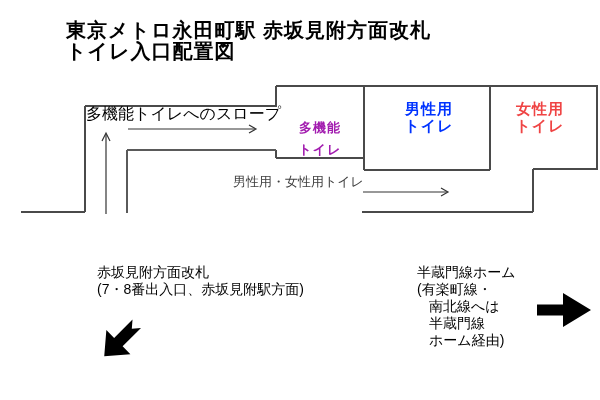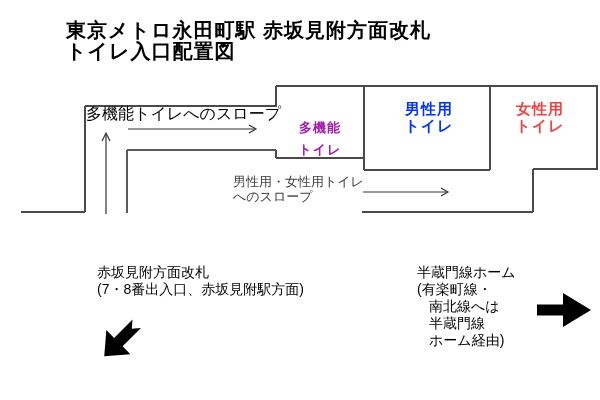--- a/index.html
+++ b/index.html
@@ -94,21 +94,20 @@
     <span class="block-line">トイレ</span>
   </div>
 
   <div class="lbl room-label womens-room">
     <span class="block-line">女性用</span>
     <span class="block-line">トイレ</span>
   </div>
 
   <div class="lbl slope-mw">
     <span class="block-line">男性用・女性用トイレ</span>
-    <span class="block-line">へのスロープ</span>
   </div>
 
   <div class="lbl gate-text">
     <span class="block-line">赤坂見附方面改札</span>
     <span class="block-line">(7・8番出入口、赤坂見附駅方面)</span>
   </div>
 
   <div class="lbl platform-text">
     <span class="line">半蔵門線ホーム</span>
     <span class="line">(有楽町線・</span>

